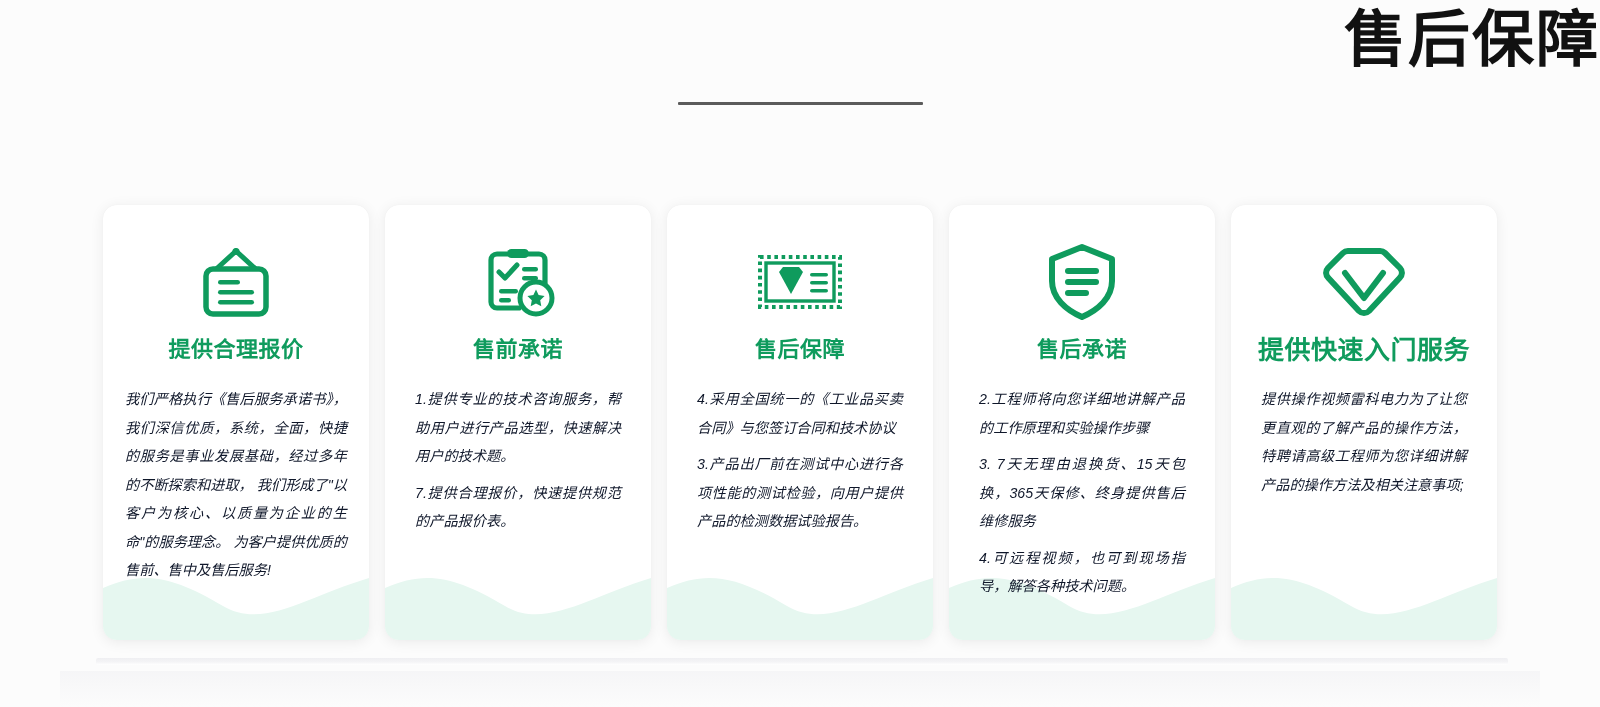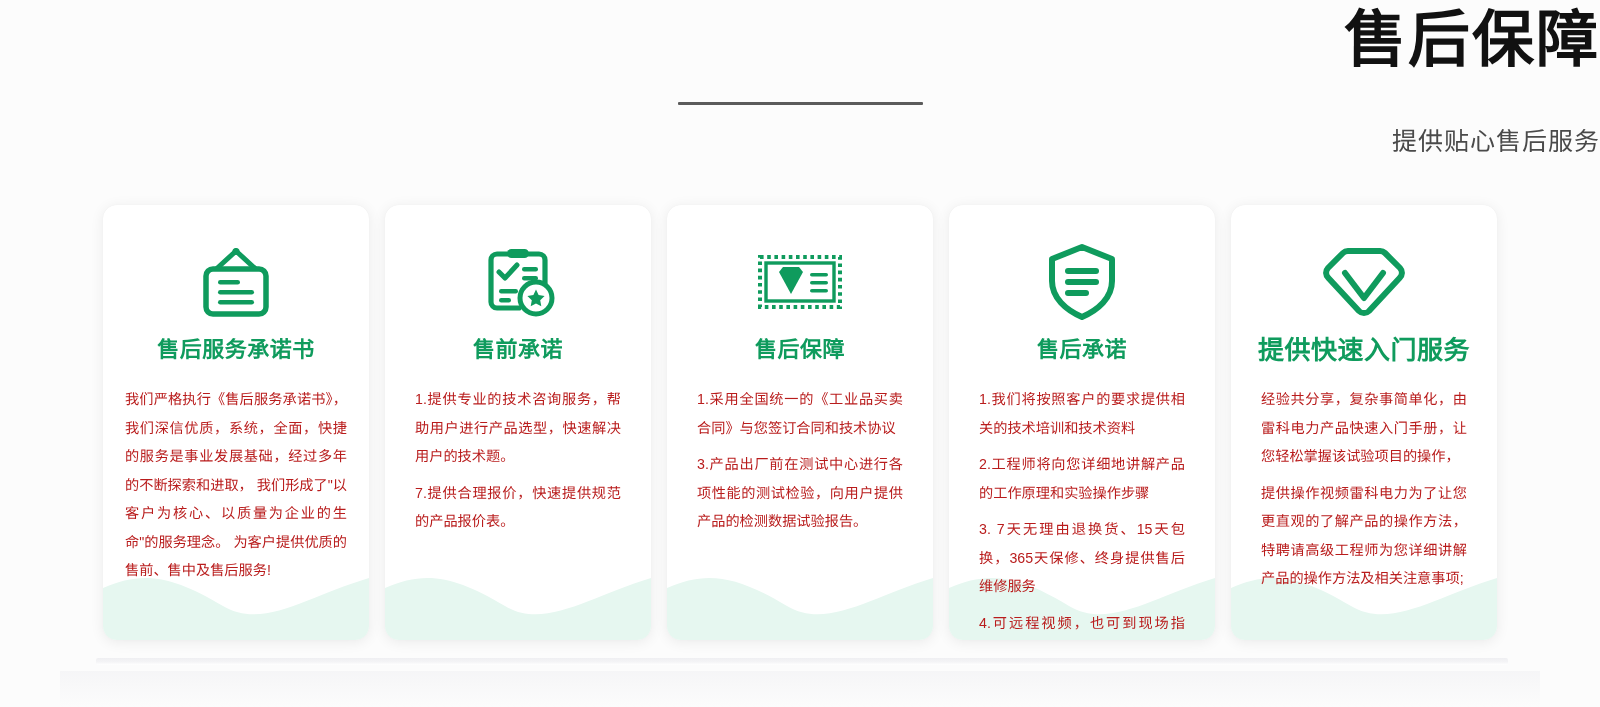--- a/index.html
+++ b/index.html
@@ -103,24 +103,25 @@
     letter-spacing: 0.5px;
     white-space: nowrap;
   }
   .card-title.small { font-size: 26px; }
 
   .card-body {
     position: relative;
     margin-top: 20px;
     font-size: 14.2px;
     line-height: 28.5px;
-    color: #b91c1c;
+    color: #0f172a;
     text-align: justify;
     text-justify: inter-ideograph;
     z-index: 2;
+    font-style: italic;
   }
   .card-body p { margin: 8px; }
 
   
   .bottom-bar {
     position: absolute;
     left: 96px;
     bottom: 42px;
     width: 1412px;
     height: 7px;
@@ -137,38 +138,37 @@
   }
 </style>
 </head>
 <body>
 
 <div class="page">
 
   <div class="header">
     <h1 class="page-title">售后保障</h1>
     <div class="title-divider"></div>
-    <h2 class="page-subtitle">提供贴心售后服务</h2>
   </div>
 
   <div class="cards-row">
 
     <div class="card">
       <div class="card-icon">
         <svg width="78" height="72" viewBox="0 0 78 72" fill="none">
           <path d="M39 5 L16 26" stroke="#0F9B5D" stroke-width="5" stroke-linecap="round"></path>
           <path d="M39 5 L62 26" stroke="#0F9B5D" stroke-width="5" stroke-linecap="round"></path>
           <circle cx="39" cy="5.5" r="3.6" fill="#0F9B5D"></circle>
           <rect x="9" y="23" width="60" height="45" rx="7" stroke="#0F9B5D" stroke-width="5.5" fill="#fff"></rect>
           <rect x="21" y="34" width="22" height="4.6" rx="2.3" fill="#0F9B5D"></rect>
           <rect x="21" y="44" width="36" height="4.6" rx="2.3" fill="#0F9B5D"></rect>
           <rect x="21" y="54" width="36" height="4.6" rx="2.3" fill="#0F9B5D"></rect>
         </svg>
       </div>
-      <div class="card-title">售后服务承诺书</div>
+      <div class="card-title">提供合理报价</div>
       <div class="card-body">我们严格执行《售后服务承诺书》，我们深信优质，系统，全面，快捷的服务是事业发展基础，经过多年的不断探索和进取， 我们形成了"以客户为核心、以质量为企业的生命"的服务理念。 为客户提供优质的售前、售中及售后服务!</div>
       <svg class="card-wave" viewBox="0 0 266 74" preserveAspectRatio="none">
         <path d="M0,22 C40,4 70,10 120,40 C160,64 205,30 266,12 L266,74 L0,74 Z" fill="#E6F7F0"></path>
       </svg>
     </div>
 
     <div class="card">
       <div class="card-icon">
         <svg width="78" height="74" viewBox="0 0 78 74" fill="none">
           <path d="M50 9 H60 a6 6 0 0 1 6 6 V40" stroke="#0F9B5D" stroke-width="5.2" stroke-linecap="round"></path>
@@ -200,59 +200,57 @@
           <rect x="12" y="16" width="68" height="38" stroke="#0F9B5D" stroke-width="3.4" fill="none"></rect>
           <path d="M25 25 h24 l-12 22 Z" fill="#0F9B5D"></path>
           <path d="M25 25 h24 l-4 -5 h-16 Z" fill="#0F9B5D"></path>
           <rect x="56" y="26" width="18" height="3.6" rx="1.8" fill="#0F9B5D"></rect>
           <rect x="56" y="34" width="18" height="3.6" rx="1.8" fill="#0F9B5D"></rect>
           <rect x="56" y="42" width="18" height="3.6" rx="1.8" fill="#0F9B5D"></rect>
         </svg>
       </div>
       <div class="card-title">售后保障</div>
       <div class="card-body">
-          <p>1.采用全国统一的《工业品买卖合同》与您签订合同和技术协议</p>
+          <p>4.采用全国统一的《工业品买卖合同》与您签订合同和技术协议</p>
           <p>3.产品出厂前在测试中心进行各项性能的测试检验，向用户提供产品的检测数据试验报告。</p>
         </div>
       <svg class="card-wave" viewBox="0 0 266 74" preserveAspectRatio="none">
         <path d="M0,22 C40,4 70,10 120,40 C160,64 205,30 266,12 L266,74 L0,74 Z" fill="#E6F7F0"></path>
       </svg>
     </div>
 
     <div class="card">
       <div class="card-icon">
         <svg width="74" height="78" viewBox="0 0 74 78" fill="none">
           <path d="M37 4 L67 16 V38 C67 55 53 67 37 74 C21 67 7 55 7 38 V16 Z" stroke="#0F9B5D" stroke-width="6" fill="none" stroke-linejoin="round"></path>
           <rect x="20" y="25" width="34" height="6" rx="3" fill="#0F9B5D"></rect>
           <rect x="20" y="36" width="34" height="6" rx="3" fill="#0F9B5D"></rect>
           <rect x="20" y="47" width="24" height="6" rx="3" fill="#0F9B5D"></rect>
         </svg>
       </div>
       <div class="card-title">售后承诺</div>
       <div class="card-body">
-          <p>1.我们将按照客户的要求提供相关的技术培训和技术资料</p>
           <p>2.工程师将向您详细地讲解产品的工作原理和实验操作步骤</p>
           <p>3. 7天无理由退换货、15天包换，365天保修、终身提供售后维修服务</p>
           <p>4.可远程视频，也可到现场指导，解答各种技术问题。</p>
         </div>
       <svg class="card-wave" viewBox="0 0 266 74" preserveAspectRatio="none">
         <path d="M0,22 C40,4 70,10 120,40 C160,64 205,30 266,12 L266,74 L0,74 Z" fill="#E6F7F0"></path>
       </svg>
     </div>
 
     <div class="card">
       <div class="card-icon">
         <svg width="92" height="78" viewBox="0 0 92 78" fill="none">
           <path d="M30 8 H62 a7 7 0 0 1 5 2 L82 25 a7 7 0 0 1 -0.4 10 L51 68 a7 7 0 0 1 -10 0 L10.4 35 a7 7 0 0 1 -0.4 -10 L25 10 a7 7 0 0 1 5 -2 Z" stroke="#0F9B5D" stroke-width="6" fill="none" stroke-linejoin="round"></path>
           <path d="M27 30 L46 55 L65 30" stroke="#0F9B5D" stroke-width="6" fill="none" stroke-linecap="round" stroke-linejoin="round"></path>
         </svg>
       </div>
       <div class="card-title small">提供快速入门服务</div>
       <div class="card-body">
-          <p>经验共分享，复杂事简单化，由雷科电力产品快速入门手册，让您轻松掌握该试验项目的操作，</p>
           <p>提供操作视频雷科电力为了让您更直观的了解产品的操作方法，特聘请高级工程师为您详细讲解产品的操作方法及相关注意事项;</p>
         </div>
       <svg class="card-wave" viewBox="0 0 266 74" preserveAspectRatio="none">
         <path d="M0,22 C40,4 70,10 120,40 C160,64 205,30 266,12 L266,74 L0,74 Z" fill="#E6F7F0"></path>
       </svg>
     </div>
 
   </div>
 
   <div class="bottom-glow"></div>

